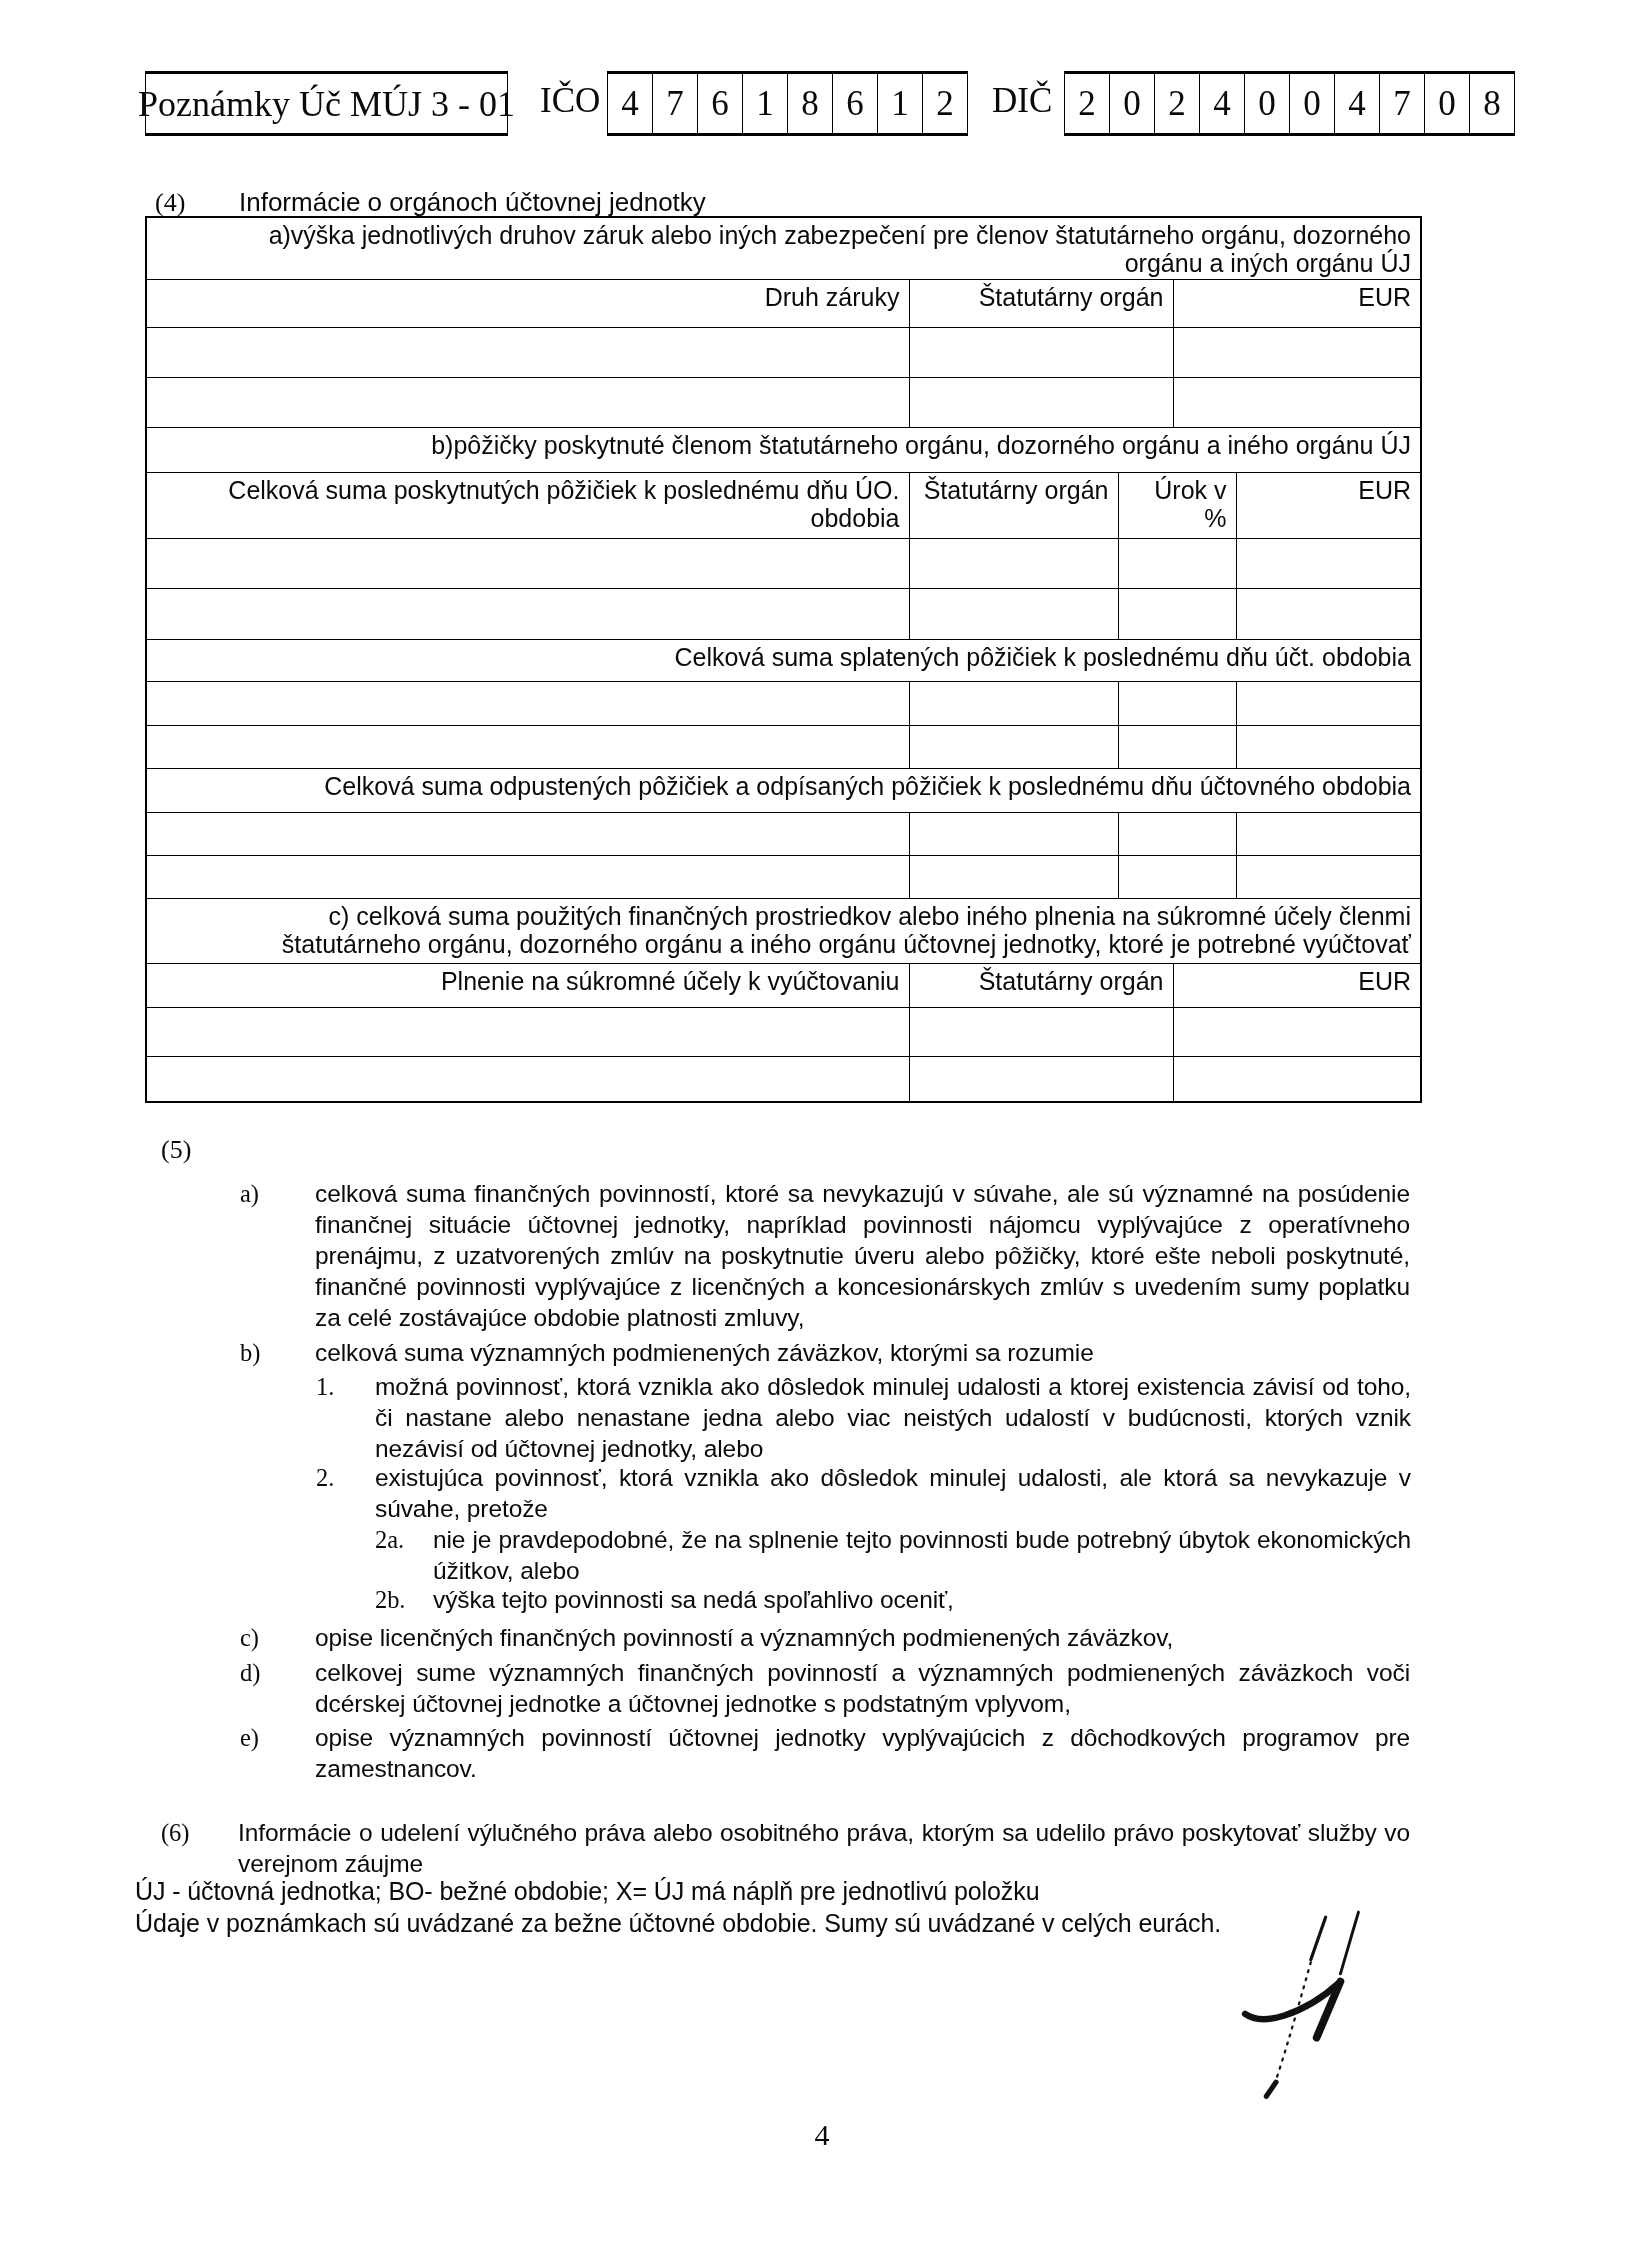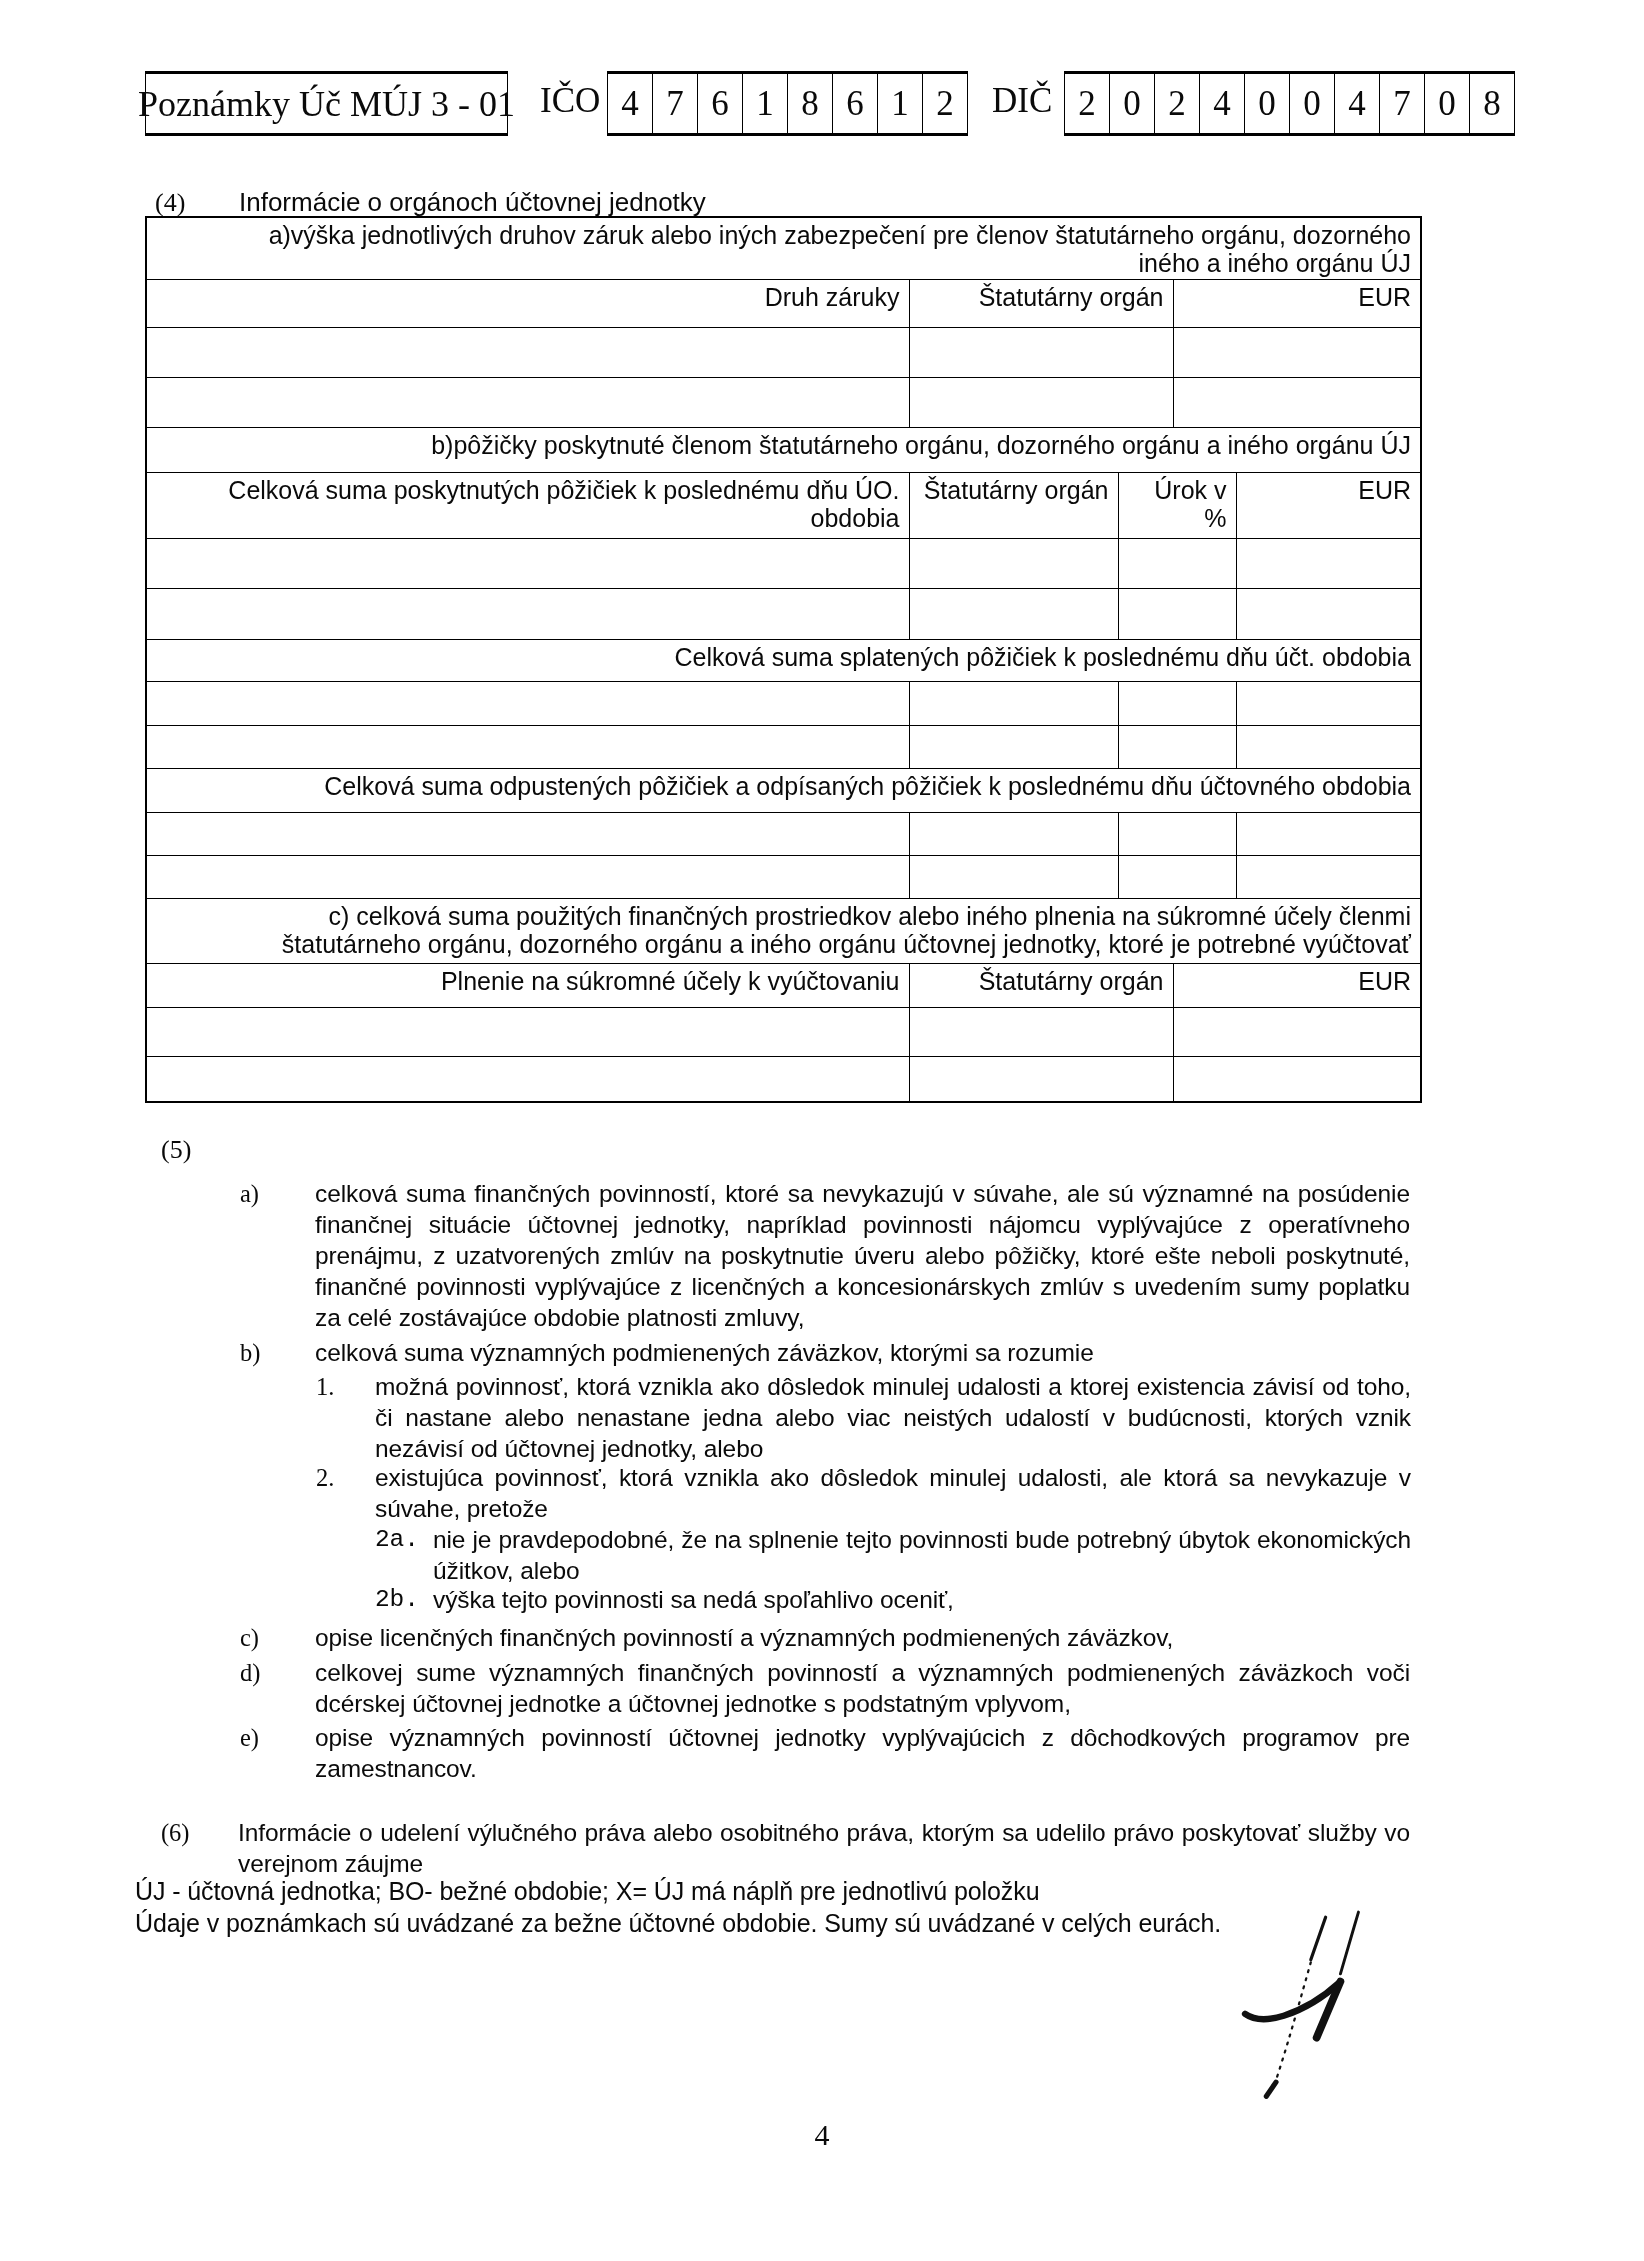--- a/index.html
+++ b/index.html
@@ -56,21 +56,21 @@
     vertical-align:top;padding:2.6px 9px 2.6px 10.3px;
     overflow:hidden;
     text-align:right;
   }
   table.org-table{border:2.6px solid #000;}
   td.center{text-align:center;}
   td.justify{text-align:justify;}
   
   .flow-item{position:absolute;font-size:24.5px;line-height:31px;letter-spacing:-0.1px;}
   .flow-item .marker{position:absolute;left:0;top:0;font-family:"Liberation Serif",serif;}
-  .flow-item .marker.sans{font-family:Liberation Mono, monospace;}
+  .flow-item .marker.sans{font-family:Liberation Serif, serif;}
   .just{text-align:justify;}
   .item-a{left:240px;top:1178px;padding-left:75px;width:1095px;}
   .item-b{left:240px;top:1337px;padding-left:75px;width:1095px;}
   .sub-1{left:316px;top:1371px;padding-left:59px;width:1036px;}
   .sub-2{left:316px;top:1462px;padding-left:59px;width:1036px;}
   .sub-2a{left:375px;top:1524px;padding-left:58px;width:978px;}
   .sub-2b{left:375px;top:1584px;padding-left:58px;width:978px;}
   .item-c{left:240px;top:1622px;padding-left:75px;width:1095px;}
   .item-d{left:240px;top:1657px;padding-left:75px;width:1095px;}
   .item-e{left:240px;top:1722px;padding-left:75px;width:1095px;}
@@ -129,21 +129,21 @@
         <col style="width:209px">
         <col style="width:55px">
         <col style="width:63px">
         <col style="width:185px">
     </colgroup>
 
     <tbody>
         <tr style="height:58px">
       <td colspan="5" class="center">
         <div>a)výška jednotlivých druhov záruk alebo iných zabezpečení pre členov štatutárneho orgánu, dozorného</div>
-        <div>iného a iného orgánu ÚJ</div>
+        <div>orgánu a iných orgánu ÚJ</div>
       </td>
     </tr>
 
     <tr style="height:48px">
       <td>Druh záruky</td>
       <td colspan="2">Štatutárny orgán</td>
       <td colspan="2">EUR</td>
     </tr>
     <tr style="height:50px">
       <td></td>

